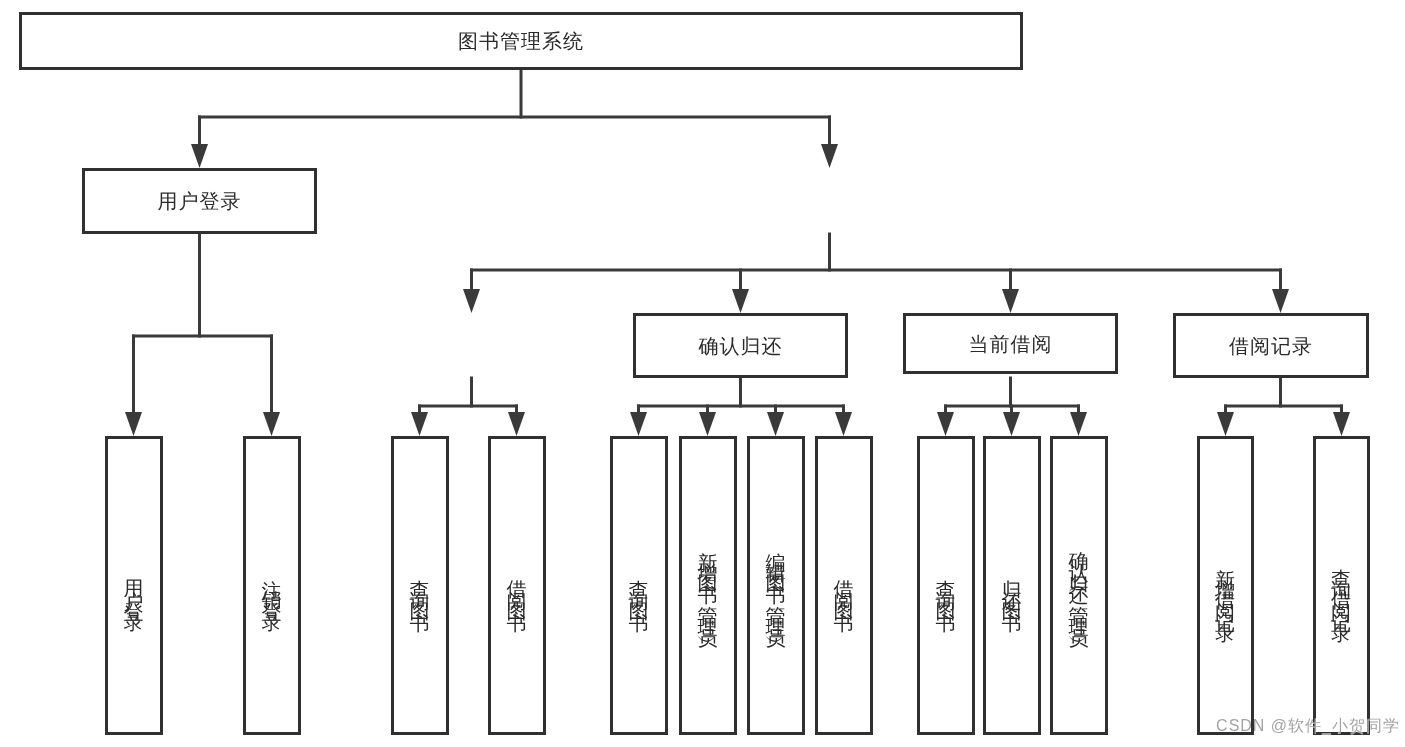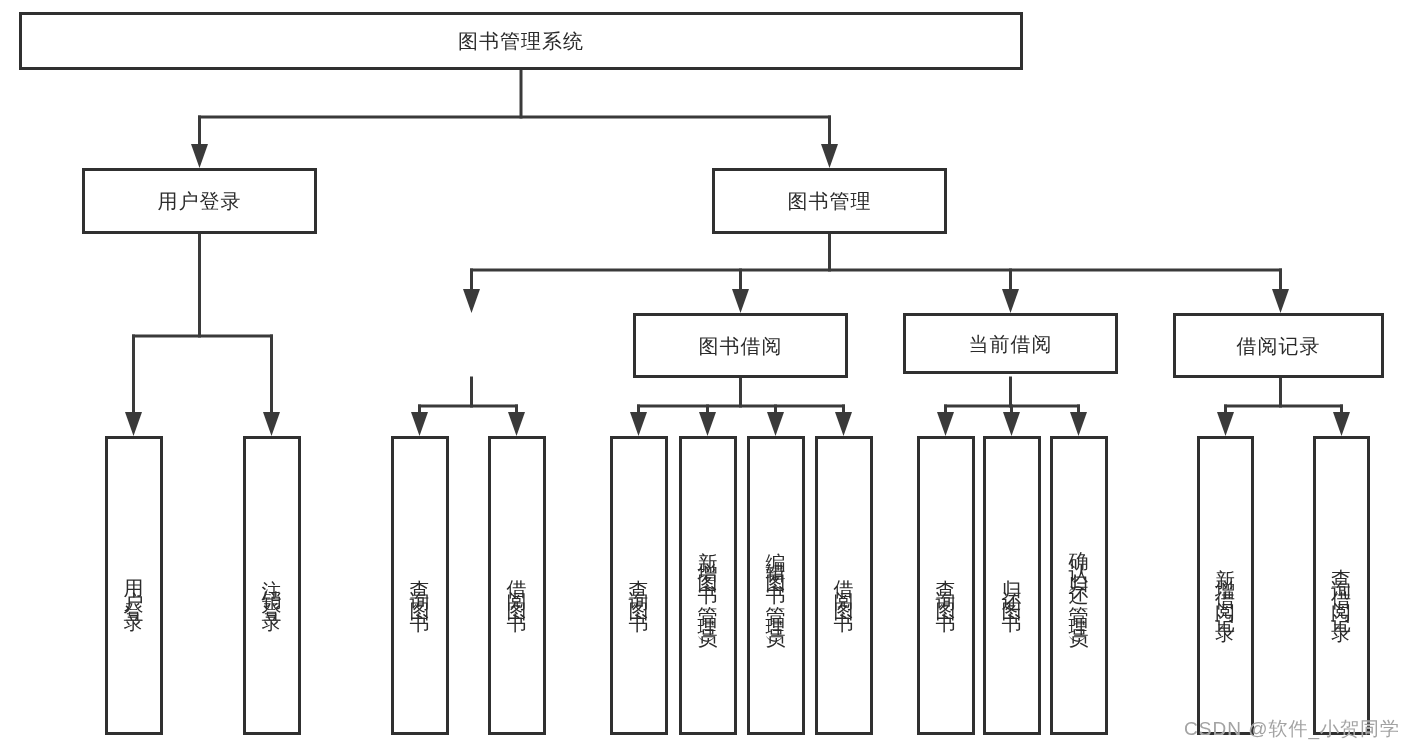--- a/index.html
+++ b/index.html
@@ -21,21 +21,21 @@
     border:3px solid var(--border);background:var(--fill);
     display:flex;align-items:center;justify-content:center;
     color:var(--text);font-size:20px;letter-spacing:1px;line-height:1;
   }
   .leaf span{
     writing-mode:vertical-rl;text-orientation:mixed;
     letter-spacing:11px;font-size:20px;white-space:nowrap;
   }
   .watermark{
     position:absolute;right:5px;top:716px;z-index:3;
-    color:var(--wm);font-size:19px;letter-spacing:1px;
+    color:var(--wm);font-size:16px;letter-spacing:1px;
     text-shadow:0 1px 0 rgba(255,255,255,.6);
   }
 </style>
 </head>
 <body>
 
 <div class="canvas">
 
   <svg class="connectors" viewBox="0 0 1405 747" xmlns="http://www.w3.org/2000/svg">
       <line x1="521" y1="70" x2="521" y2="117" stroke="var(--line)" stroke-width="3" stroke-linecap="square"></line>
@@ -92,31 +92,28 @@
       <polygon points="1333,412 1350,412 1341.5,436" fill="var(--line)"></polygon>
     </svg>
 
   <div class="node" style="left:19px;top:12px;width:1004px;height:58px">
     <span>图书管理系统</span>
   </div>
 
   <div class="node" style="left:82px;top:168px;width:235px;height:66px">
     <span>用户登录</span>
   </div>
-  <div class="node" style="left:712px;top:168px;width:235px;height:66px">
-    <span>图书管理</span>
-  </div>
 
   <div class="node" style="left:633px;top:313px;width:215px;height:65px">
-    <span>图书借阅</span>
+    <span>确认归还</span>
   </div>
   <div class="node" style="left:903px;top:313px;width:215px;height:61px">
     <span>当前借阅</span>
   </div>
-  <div class="node" style="left:1173px;top:313px;width:211px;height:65px">
+  <div class="node" style="left:1173px;top:313px;width:196px;height:65px">
     <span>借阅记录</span>
   </div>
 
   <div class="node leaf" style="left:105px;top:436px;width:58px;height:299px">
     <span>用户登录</span>
   </div>
   <div class="node leaf" style="left:243px;top:436px;width:58px;height:299px">
     <span>注销登录</span>
   </div>
 

